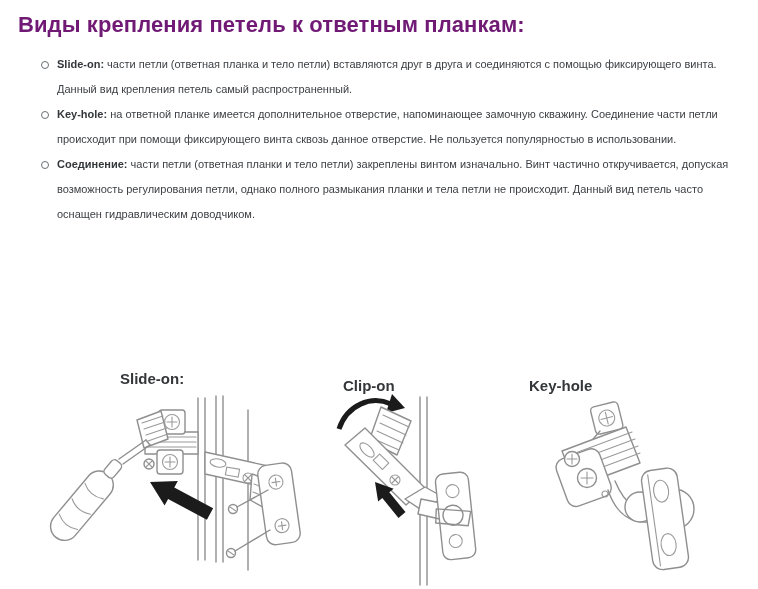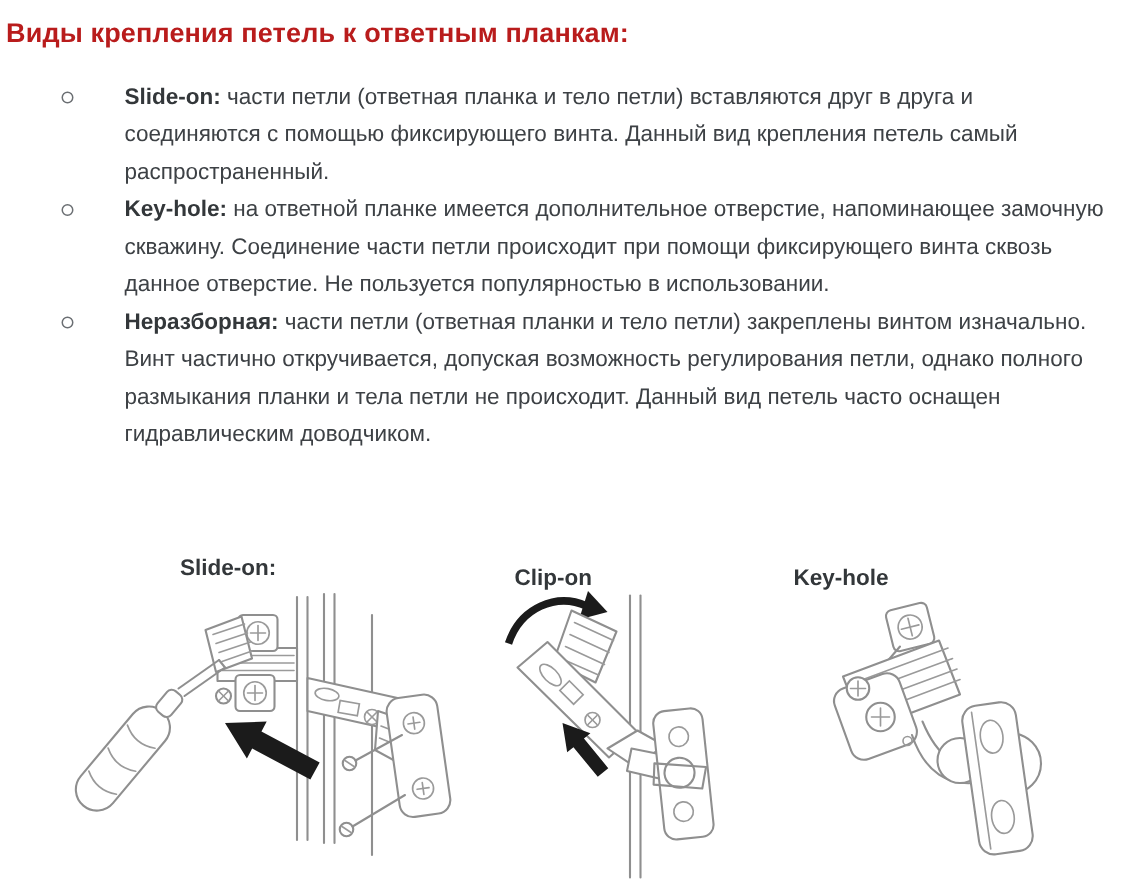--- a/index.html
+++ b/index.html
@@ -1,25 +1,25 @@
 <!DOCTYPE html>
 <html lang="ru"><head>
 <meta charset="utf-8">
 <style>
   * { margin:0; padding:0; box-sizing:border-box; }
   html,body { width:758px; height:589px; overflow:hidden; background:#ffffff;
               font-family:"Liberation Sans", sans-serif; }
   .page { position:relative; width:758px; height:589px; background:#fff; }
 
-  .title { position:absolute; left:4px; top:12px;
-           font-size:18px; font-weight:700; color:#b91c1c; letter-spacing:.1px; }
+  .title { position:absolute; left:18px; top:12px;
+           font-size:22px; font-weight:700; color:#701a75; letter-spacing:.1px; }
 
   .hinge-list { position:absolute; left:0; top:52px; width:748px; list-style:none; }
-  .hinge-list li { position:relative; padding-left:83px; padding-right:12px;
-                   font-size:15px; line-height:25px; color:#3d4145; }
+  .hinge-list li { position:relative; padding-left:57px; padding-right:12px;
+                   font-size:11px; line-height:25px; color:#3d4145; }
   .hinge-list li::before { content:""; position:absolute; left:41px; top:9px;
                    width:6px; height:6px; border:1.4px solid #6b6f73; border-radius:50%; }
   .term { font-weight:700; color:#33373a; }
 
   .fig-label { position:absolute; font-size:15px; font-weight:700; color:#33373a; }
   .fig { position:absolute; }
   svg { display:block; }
   .ln   { stroke:#8f8f8f; stroke-width:1.4; fill:none; stroke-linecap:round; stroke-linejoin:round; }
   .lnw  { stroke:#8f8f8f; stroke-width:1.4; fill:#ffffff; stroke-linejoin:round; }
   .lnt  { stroke:#9a9a9a; stroke-width:1.1; fill:none; stroke-linecap:round; }
@@ -29,21 +29,21 @@
 </head>
 <body>
 
 <div class="page">
 
   <h1 class="title">Виды крепления петель к ответным планкам:</h1>
 
   <ul class="hinge-list">
     <li><span class="term">Slide-on:</span><span> части петли (ответная планка и тело петли) вставляются друг в друга и соединяются с помощью фиксирующего винта. Данный вид крепления петель самый распространенный.</span></li>
     <li><span class="term">Key-hole:</span><span> на ответной планке имеется дополнительное отверстие, напоминающее замочную скважину. Соединение части петли происходит при помощи фиксирующего винта сквозь данное отверстие. Не пользуется популярностью в использовании.</span></li>
-    <li><span class="term">Неразборная:</span><span> части петли (ответная планки и тело петли) закреплены винтом изначально. Винт частично откручивается, допуская возможность регулирования петли, однако полного размыкания планки и тела петли не происходит. Данный вид петель часто оснащен гидравлическим доводчиком.</span></li>
+    <li><span class="term">Соединение:</span><span> части петли (ответная планки и тело петли) закреплены винтом изначально. Винт частично откручивается, допуская возможность регулирования петли, однако полного размыкания планки и тела петли не происходит. Данный вид петель часто оснащен гидравлическим доводчиком.</span></li>
   </ul>
 
   <div class="fig-label" style="left:120px; top:370px;">Slide-on:</div>
   <div class="fig-label" style="left:343px; top:377px;text-align:center;">Clip-on</div>
   <div class="fig-label" style="left:529px; top:377px;text-align:right;">Key-hole</div>
 
   <div class="fig" style="left:10px; top:390px;">
     <svg width="300" height="182" viewBox="0 0 300 182" role="img">
 
       <line class="ln" x1="188" y1="8" x2="188" y2="170"></line>

